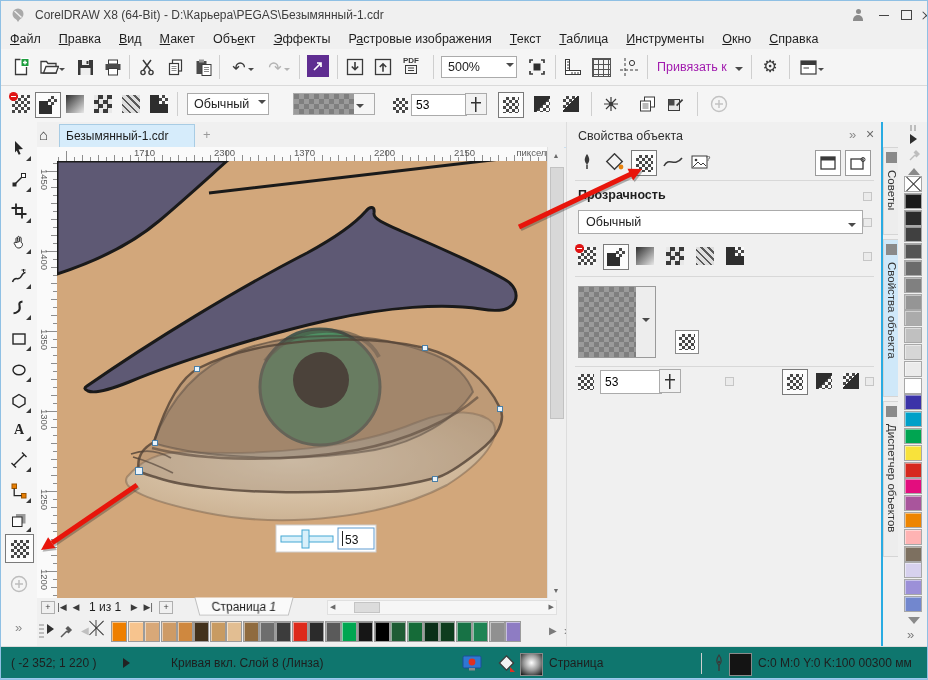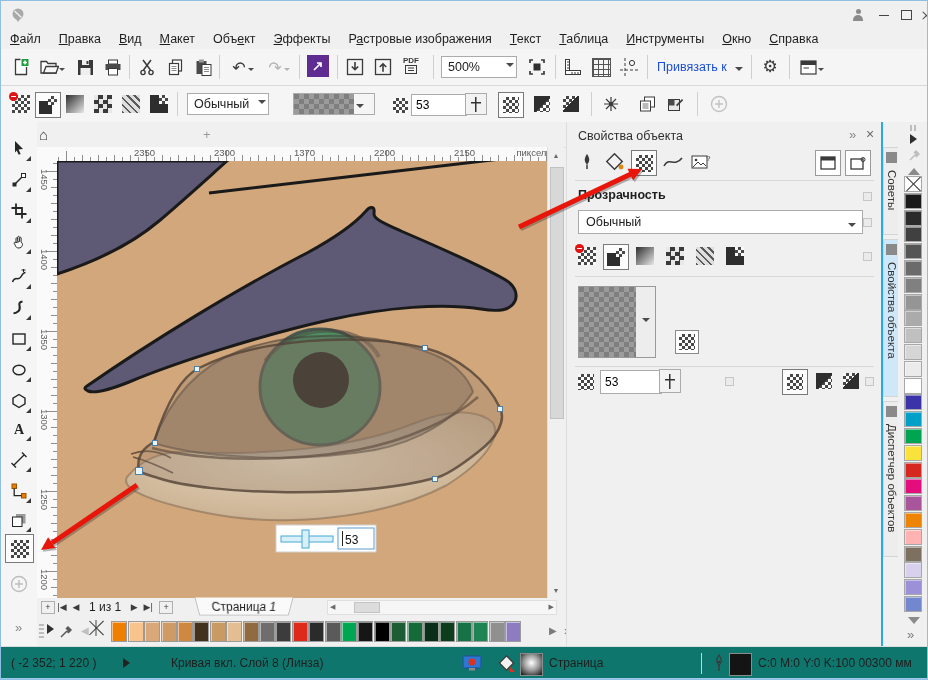--- a/index.html
+++ b/index.html
@@ -99,20 +99,21 @@
 <div id="app">
 
   <div class="titlebar">
     <span class="abs" style="left:9px;top:6px;width:16px;height:16px;">
       <svg width="16" height="16">
           <circle cx="8" cy="7" r="5.5" fill="#A9A9A9"></circle>
           <path d="M6 12 L10 12 L8 15 Z" fill="#A9A9A9"></path>
           <path d="M4.5 4 L11.5 10.5" stroke="#F0F0F0" stroke-width="1.4"></path>
         </svg>
     </span>
+    <span class="title-text">CorelDRAW X8 (64-Bit) - D:\Карьера\PEGAS\Безымянный-1.cdr</span>
     <span class="wbtn" style="left:846px;">
         <span class="person"></span>
       </span>
     <span class="wbtn" style="left:872px;">
         <span class="glyph-min"></span>
       </span>
     <span class="wbtn" style="left:894px;">
         <span class="glyph-max"></span>
       </span>
     <span class="wbtn" style="left:916px;width:18px;">
@@ -233,21 +234,21 @@
       <span style="width:17px;height:17px;border:1px solid #555;background:repeating-linear-gradient(#555 0 1px,transparent 1px 5px),repeating-linear-gradient(90deg,#555 0 1px,transparent 1px 5px);"></span>
       </span>
     <span class="ibtn" style="left:616px;top:6px;">
       <svg width="18" height="18">
           <path d="M5 0 V18" stroke="#3A3A3A" stroke-dasharray="3 2"></path>
           <path d="M0 12 H18" stroke="#3A3A3A" stroke-dasharray="3 2"></path>
           <circle cx="12" cy="5" r="2.6" fill="none" stroke="#3A3A3A"></circle>
         </svg>
       </span>
     <span class="sepv" style="left:646px;top:6px;"></span>
-    <span class="abs" style="left:656px;top:11px;font-size:12.5px;color:#1d4ed8;">
+    <span class="abs" style="left:656px;top:11px;font-size:12.5px;color:#a21caf;">
       <span>Привязать к</span></span>
     <span class="abs" style="left:734px;top:14px;"><span class="tri-down"></span></span>
     <span class="sepv" style="left:750px;top:6px;"></span>
     <span class="ibtn" style="left:757px;top:5px;font-size:17px;color:#3A3A3A;">
         <span>⚙</span>
       </span>
     <span class="sepv" style="left:788px;top:6px;"></span>
     <span class="ibtn" style="left:795px;top:6px;">
       <svg width="17" height="15">
           <rect x="1" y="1" width="15" height="13" fill="#fff" stroke="#3A3A3A" stroke-width="1.2"></rect>
@@ -416,20 +417,23 @@
         <svg width="18" height="18">
           <circle cx="9" cy="9" r="7.5" fill="none" stroke="#BDBDBD" stroke-width="1.4"></circle>
           <path d="M9 5 V13 M5 9 H13" stroke="#BDBDBD" stroke-width="1.4"></path>
         </svg>
       </div>
       <div class="tool" style="top: 492px; color: rgb(138, 138, 138); font-size: 13px;">»</div>
     </div>
 
   <div class="doctab-row">
     <span class="abs" style="left:2px;top:4px;font-size:15px;color:#3A3A3A;"><span>⌂</span></span>
+    <div class="doctab">
+        <span>Безымянный-1.cdr</span>
+      </div>
     <span class="abs" style="left:166px;top:5px;font-size:13px;color:#9A9A9A;"><span>+</span></span>
   </div>
 
   <div class="abs ruler" style="left:36px;top:146px;width:20px;height:14px;border-right:1px solid #C8C8C8;border-bottom:1px solid #C8C8C8;"></div>
   <div id="hruler" class="ruler">
       <span class="htick" style="left: 1px; height: 4px;"></span>
       <span class="htick" style="left: 9px; height: 10px;"></span>
       <span class="htick" style="left: 17px; height: 4px;"></span>
       <span class="htick" style="left: 25px; height: 6px;"></span>
       <span class="htick" style="left: 33px; height: 4px;"></span>
@@ -485,21 +489,21 @@
       <span class="htick" style="left: 433px; height: 4px;"></span>
       <span class="htick" style="left: 441px; height: 6px;"></span>
       <span class="htick" style="left: 449px; height: 4px;"></span>
       <span class="htick" style="left: 457px; height: 6px;"></span>
       <span class="htick" style="left: 465px; height: 4px;"></span>
       <span class="htick" style="left: 473px; height: 6px;"></span>
       <span class="htick" style="left: 481px; height: 4px;"></span>
       <span class="htick" style="left: 489px; height: 10px;"></span>
       <span class="htick" style="left: 497px; height: 4px;"></span>
       <span class="htick" style="left: 505px; height: 6px;"></span>
-      <span class="hlab" style="left: 77px;">2350</span>
+      <span class="hlab" style="left: 77px;">1710</span>
       <span class="hlab" style="left: 157px;">2300</span>
       <span class="hlab" style="left: 237px;">1370</span>
       <span class="hlab" style="left: 317px;">2200</span>
       <span class="hlab" style="left: 397px;">2150</span>
       <span class="hlab" style="right: 6px;">пикселей</span>
     </div>
   <div id="vruler">
       <span class="vtick" style="top: 2px; width: 4px;"></span>
       <span class="vtick" style="top: 10px; width: 10px;"></span>
       <span class="vtick" style="top: 18px; width: 4px;"></span>

